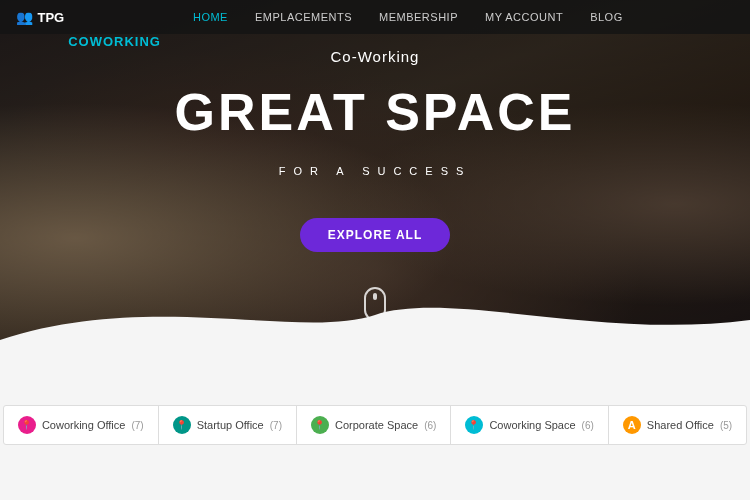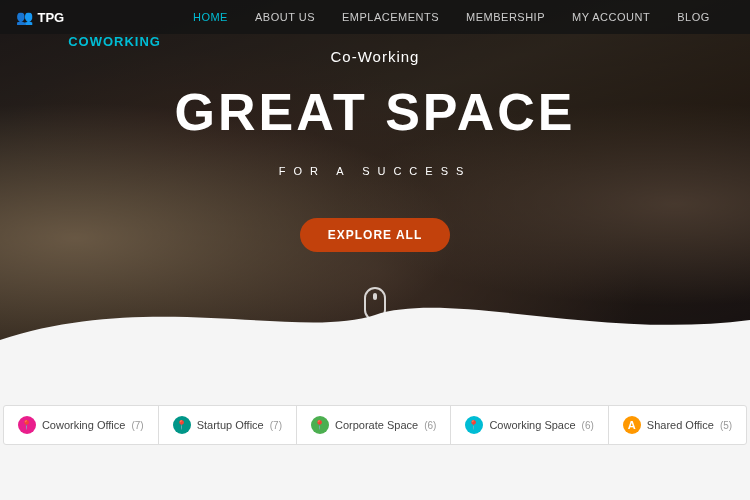--- a/index.html
+++ b/index.html
@@ -128,21 +128,21 @@
     }
     .hero-tagline {
       color: #fff;
       font-size: 11px;
       letter-spacing: 8px;
       text-transform: uppercase;
       margin-top: 8px;
       margin-bottom: 18px;
     }
     .btn-explore {
-      background: #c2410c;
+      background: #6d28d9;
       color: #fff;
       border: none;
       border-radius: 25px;
       padding: 10px 28px;
       font-size: 12px;
       font-weight: bold;
       letter-spacing: 1px;
       text-transform: uppercase;
       cursor: pointer;
       margin-top: 4px;
@@ -218,21 +218,20 @@
 <body>
 
 <nav class="navbar">
   <div class="navbar-logo">
     <span class="logo-icon">👥</span>
     <span class="logo-tpg">TPG</span>
     <span class="logo-coworking">COWORKING</span>
   </div>
   <div class="nav-links">
     <a class="nav-link active">HOME</a>
-    <a class="nav-link">ABOUT US</a>
     <a class="nav-link">EMPLACEMENTS</a>
     <a class="nav-link">MEMBERSHIP</a>
     <a class="nav-link">MY ACCOUNT</a>
     <a class="nav-link">BLOG</a>
   </div>
 </nav>
 
 <section class="hero">
   <div class="hero-img-sim"></div>
   <div class="hero-bg"></div>

